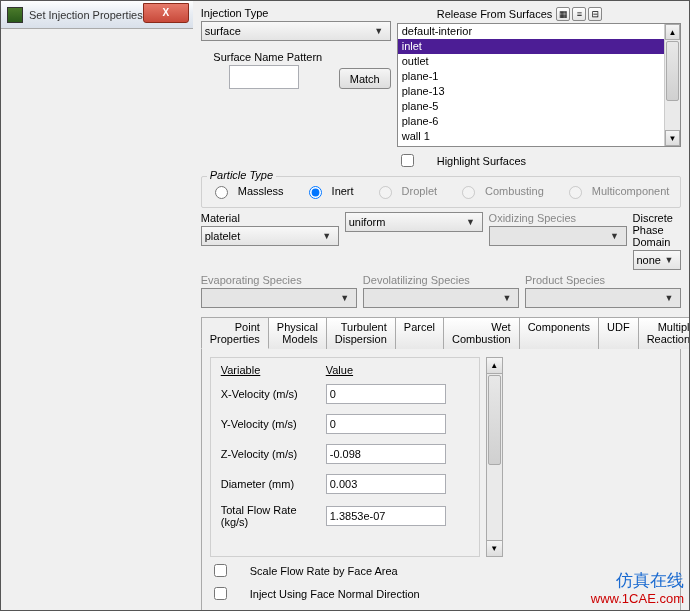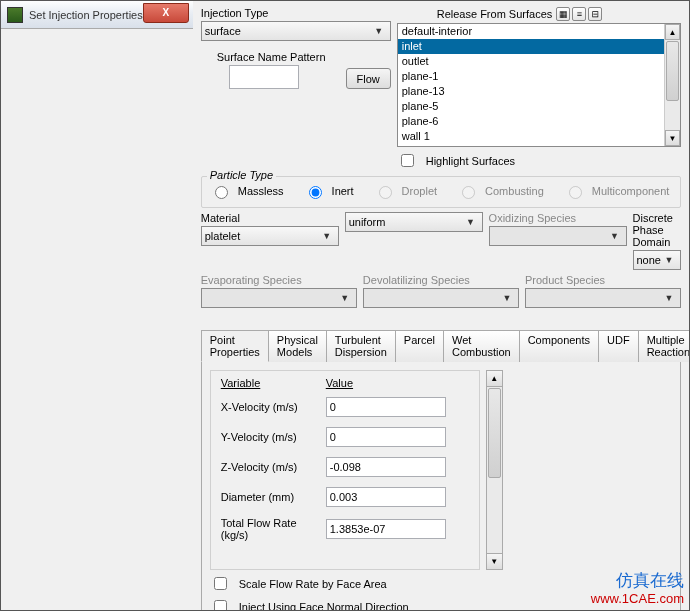--- a/index.html
+++ b/index.html
@@ -17,30 +17,30 @@
 .combo { display:flex; align-items:center; background: linear-gradient(#f8f8f8,#e4e4e4); border:1px solid #8a8a8a; height:20px; padding:0 3px; }
 .combo-arrow { margin-left:auto; width:16px; text-align:center; color:#333; font-size:9px;}
 button.btn { height: 21px; background: linear-gradient(#f5f5f5,#ddd); border: 1px solid #888; border-radius: 3px; padding: 0 10px; }
 .listbox { background:#fff; border:1px solid #8a8a8a; height: 124px; overflow:hidden; position:relative; }
 .list-inner { position:absolute; left:0; right:16px; top:0; bottom:0; overflow:hidden;}
 .scrollbar { position:absolute; right:0; top:0; bottom:0; width:16px; background:#eaeaea; border-left:1px solid #ccc;}
 .scrollbar .arrow { height:16px; display:flex;align-items:center;justify-content:center;background:linear-gradient(#f5f5f5,#ddd);border:1px solid #aaa;font-size:8px;}
 .scrollbar .thumb { position:absolute; top:17px; left:1px; right:1px; height:60px; background:linear-gradient(#e8e8e8,#d0d0d0); border:1px solid #aaa; border-radius:2px;}
 .scrollbar .arrow.down{position:absolute;bottom:0;left:0;right:0;}
 .list-item { padding: 1px 4px; height:15px; line-height:13px; }
-.list-item.sel { background: #0369a1; color: #fff; }
-.chk { display:flex; align-items:center; gap:9px; }
+.list-item.sel { background: #4c1d95; color: #fff; }
+.chk { display:flex; align-items:center; gap:20px; }
 .chk input { width:13px; height:13px; }
 .group { border: 1px solid #d0d0d0; border-radius: 2px; padding: 6px 8px 8px; margin-top: 4px; position: relative; }
 .group-title { position: absolute; top: -8px; left: 5px; background: #f0f0f0; padding: 0 3px; font-style: italic; }
 .radios { display:flex; gap: 20px; align-items: center; }
 .radio { display:flex; align-items:center; gap:7px; }
 .radio.dim { color:#888; }
 .disabled-combo { background:#e5e5e5; color:#888; }
-.tabs { display:flex; border-bottom: none; margin-top:19px;}
+.tabs { display:flex; border-bottom: none; margin-top:6px;text-align:right;}
 .tab { padding: 3px 8px; border:1px solid #aaa; background:linear-gradient(#fff,#e8e8e8); margin-right:-1px; border-bottom:none; position:relative; top:1px;}
 .tab.active { background:#f0f0f0; border-bottom:1px solid #f0f0f0; z-index:2;}
 .tab-panel { border:1px solid #aaa; padding: 8px; background:#f0f0f0; flex:1; display:flex; gap:6px;}
 .vars-box { border:1px solid #d0d0d0; padding: 6px 10px; width: 270px;}
 .vars-head { display:flex; margin-bottom:8px;text-decoration:underline;}
 .var-row { display:flex; align-items:center; margin-bottom: 10px;}
 .var-label { width:105px;}
 .var-input { width:120px; height:20px;}
 .vscroll { width:17px; border:1px solid #aaa; display:flex; flex-direction:column; background:#eaeaea; height:200px;}
 .vscroll .arrow{height:16px;display:flex;align-items:center;justify-content:center;background:linear-gradient(#f5f5f5,#ddd);border-bottom:1px solid #aaa;font-size:8px;}
@@ -69,21 +69,21 @@
         <label class="lbl">Injection Type</label>
         <div class="combo">
           <span>surface</span>
           <span class="combo-arrow">▼</span>
         </div>
         <div style="display:flex;align-items:flex-end;gap:4px;margin-top:8px;">
           <div class="col" style="flex:1;">
             <label class="lbl" style="text-align:center">Surface Name Pattern</label>
             <input type="text" style="width: 70px; height: 24px; margin-left: 28px;" value="">
           </div>
-          <button class="btn">Flow</button>
+          <button class="btn">Match</button>
         </div>
       </div>
       <div class="col" style="flex:1;">
         <div style="display:flex;align-items:center;padding-left:40px;">
           <label class="lbl">Release From Surfaces</label>
           <div class="tiny-icons">
             <span>▦</span>
             <span>≡</span>
             <span>⊟</span>
           </div>

